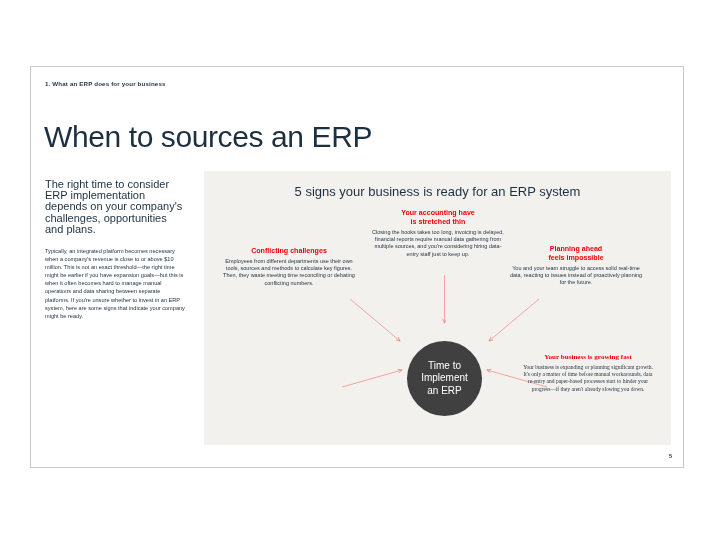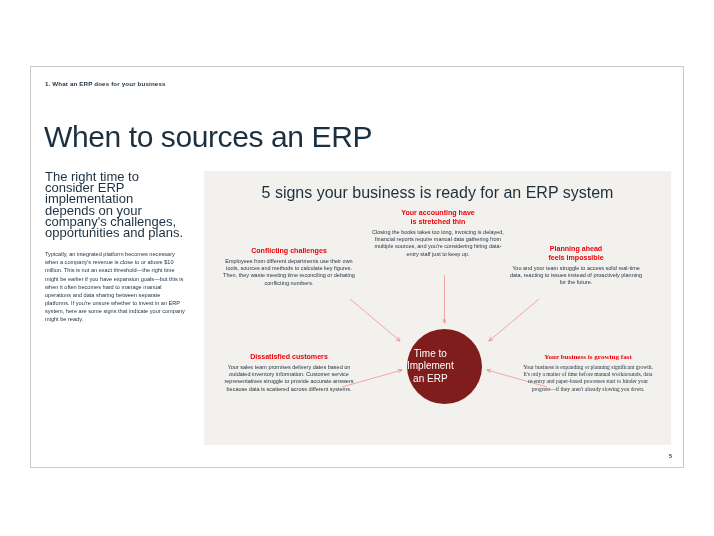--- a/index.html
+++ b/index.html
@@ -50,25 +50,25 @@
   }
 
   
   #left-column {
     position: absolute;
     left: 14px;
     top: 100px;
     width: 140px;
   }
   #lead-paragraph {
-    font-size: 13px;
+    font-size: 11px;
     line-height: 11.2px;
     font-weight: normal;
     color: #1d3040;
-    margin: 4px 0 12px 0;
+    margin: 12px 0 12px 0;
   }
   #body-paragraph {
     font-size: 5.6px;
     line-height: 8.1px;
     color: #1d3040;
     margin: 0;
   }
 
   
   #diagram-panel {
@@ -78,44 +78,45 @@
     width: 467px;
     height: 274px;
     background: #f3f1ee;
   }
   #diagram-title {
     position: absolute;
     left: 0;
     top: 13px;
     width: 100%;
     text-align: center;
-    font-size: 16px;
+    font-size: 13px;
     color: #1d3040;
   }
 
   
   #arrow-layer {
     position: absolute;
     left: 0;
     top: 0;
     width: 467px;
     height: 274px;
   }
 
   
   #hub-circle {
     position: absolute;
     left: 203px;
-    top: 158px;
+    top: 170px;
     width: 75px;
     height: 75px;
     border-radius: 50%;
-    background: #7f1d1d;
+    background: #404040;
     display: flex;
     align-items: center;
+    justify-content: center;
   }
   #hub-label {
     color: #ffffff;
     font-size: 10px;
     line-height: 12.5px;
     text-align: center;
     white-space: pre-line;
   }
 
   
@@ -201,24 +202,20 @@
 is stretched thin</div>
       <div class="callout-body">Closing the books takes too long, invoicing is delayed, financial reports require manual data gathering from multiple sources, and you're considering hiring data-entry staff just to keep up.</div>
     </div>
 
     <div class="callout align-center" id="callout-planning">
       <div class="callout-title">Planning ahead
 feels impossible</div>
       <div class="callout-body">You and your team struggle to access solid real-time data, reacting to issues instead of proactively planning for the future.</div>
     </div>
 
-    <div class="callout align-center" id="callout-customers">
-      <div class="callout-title">Dissatisfied customers</div>
-      <div class="callout-body">Your sales team promises delivery dates based on outdated inventory information. Customer service representatives struggle to provide accurate answers because data is scattered across different systems.</div>
-    </div>
 
     <div class="callout align-center" id="callout-growing">
       <div class="callout-title">Your business is growing fast</div>
       <div class="callout-body">Your business is expanding or planning significant growth. It's only a matter of time before manual workarounds, data re-entry and paper-based processes start to hinder your progress—if they aren't already slowing you down.</div>
     </div>
 
   </div>
 
   <div id="page-number">5</div>
 

